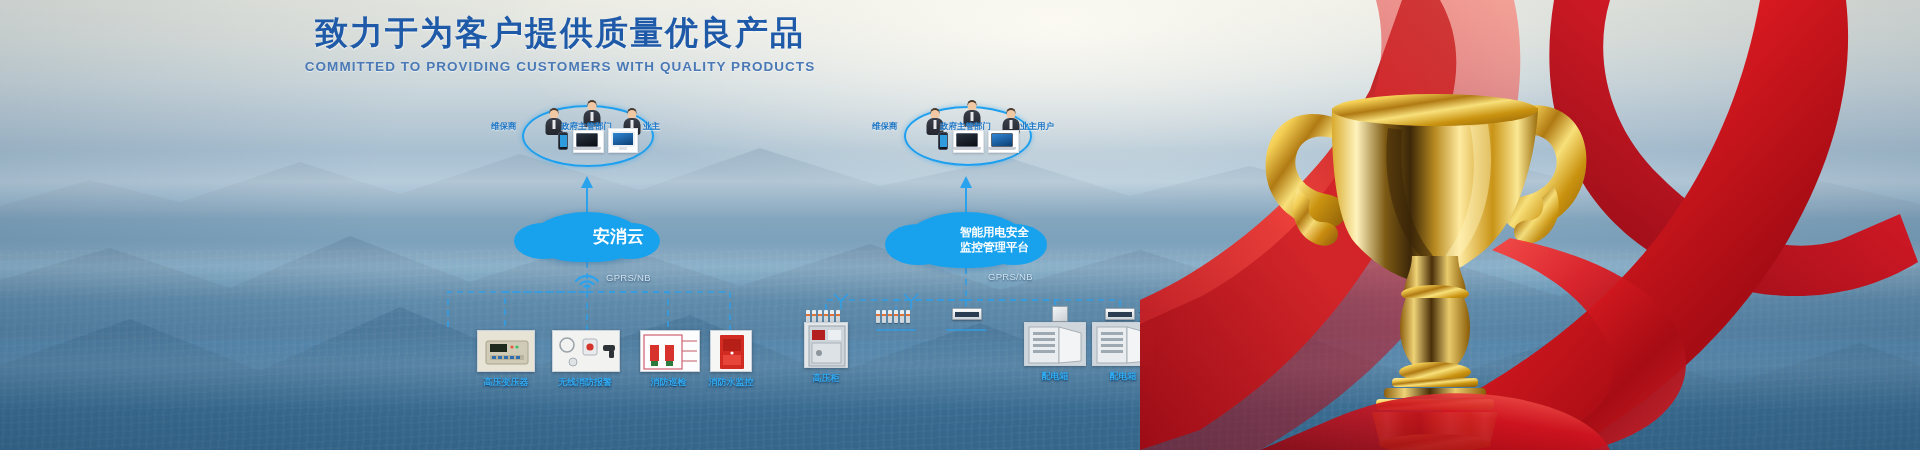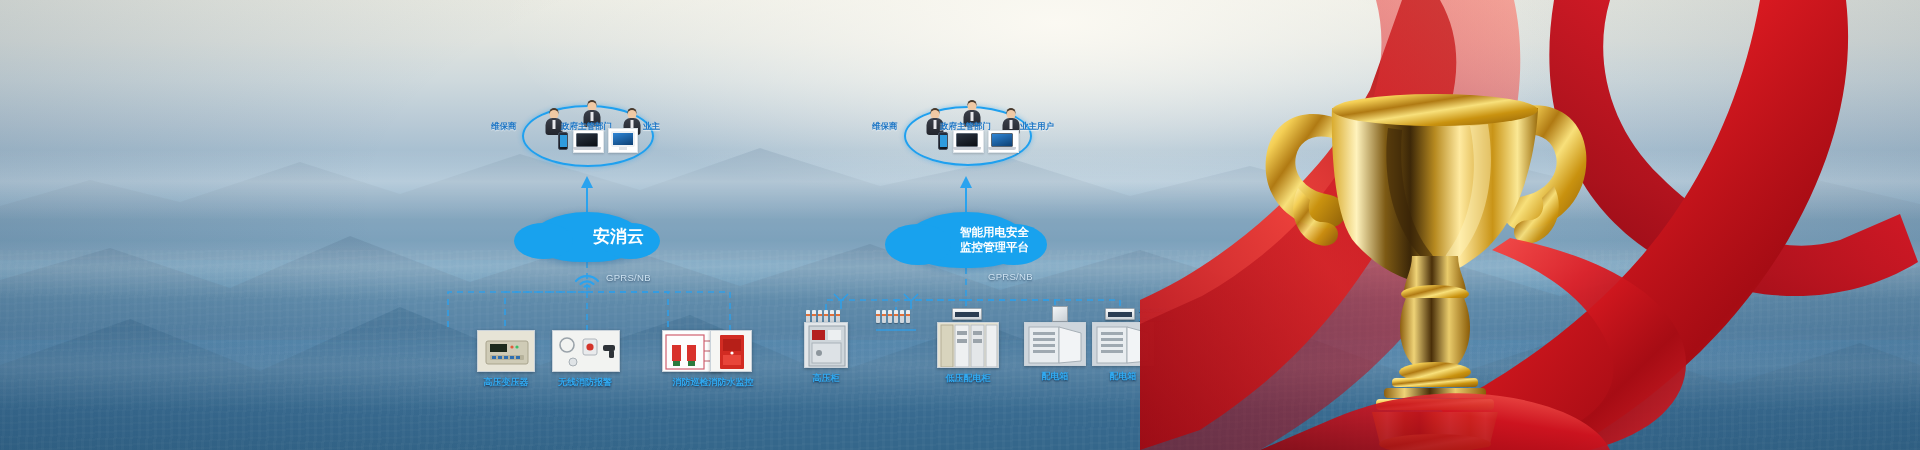--- a/index.html
+++ b/index.html
@@ -205,20 +205,24 @@
     <svg viewBox="0 0 1920 235" preserveAspectRatio="none">
       <path d="M0,235 L0,150 L130,104 L260,156 L400,92 L540,150 L690,100 L830,160 L980,108 L1130,164 L1280,112 L1430,168 L1580,118 L1730,170 L1860,128 L1920,150 L1920,235 Z" fill="#3f6d90"></path>
     </svg>
   </div>
 
   <div class="cloudband cb1"></div>
   <div class="cloudband cb2"></div>
   <div class="cloudband cb3"></div>
   <div class="watertex"></div>
 
+  <div class="headline">
+    <div class="zh">致力于为客户提供质量优良产品</div>
+    <div class="en">COMMITTED TO PROVIDING CUSTOMERS WITH QUALITY PRODUCTS</div>
+  </div>
 
   <div class="diagram">
 
     <svg class="net" viewBox="0 0 1920 450">
       <g stroke="#2aa3ef" stroke-width="2" fill="none">
         <path d="M587,212 L587,188"></path>
         <path d="M581,188 L587,176 L593,188 Z" fill="#2aa3ef" stroke="none"></path>
         <path d="M966,212 L966,188"></path>
         <path d="M960,188 L966,176 L972,188 Z" fill="#2aa3ef" stroke="none"></path>
       </g>
@@ -326,21 +330,21 @@
           <rect x="30" y="8" width="14" height="16" rx="2" fill="#e9eaec" stroke="#aeb5bb"></rect>
           <circle cx="37" cy="16" r="3.6" fill="#d4342a"></circle>
           <rect x="50" y="14" width="12" height="6" rx="2" fill="#2e3338"></rect>
           <rect x="56" y="19" width="5" height="8" rx="1.5" fill="#2e3338"></rect>
           <circle cx="20" cy="31" r="4" fill="#dfe3e6" stroke="#a8b0b6"></circle>
         </svg>
       </div>
       <div class="cap">无线消防报警</div>
     </div>
 
-    <div class="node" style="left:662px; top:330px; width:57px;">
+    <div class="node" style="left:640px; top:330px; width:57px;">
       <div class="pic" style="width:60px; height:42px; margin:0 auto;">
         <svg width="60" height="42" viewBox="0 0 60 42">
           <rect width="60" height="42" fill="#fdfdfd"></rect>
           <rect x="3" y="4" width="38" height="34" fill="none" stroke="#d06070" stroke-width="1.2"></rect>
           <rect x="9" y="14" width="9" height="16" fill="#d8322c"></rect>
           <rect x="24" y="14" width="9" height="16" fill="#d8322c"></rect>
           <rect x="10" y="30" width="7" height="5" fill="#2c7a3e"></rect>
           <rect x="25" y="30" width="7" height="5" fill="#2c7a3e"></rect>
           <g stroke="#c25a66" stroke-width="1">
               <path d="M41,10 L56,10"></path>
@@ -460,38 +464,20 @@
           <rect x="7" y="7" width="13" height="10" fill="#b41f1f"></rect>
           <rect x="23" y="7" width="13" height="10" fill="#eceff1"></rect>
           <rect x="7" y="20" width="29" height="20" fill="#dde2e6" stroke="#a9b2b9"></rect>
           <circle cx="14" cy="30" r="3" fill="#8d969d"></circle>
         </svg>
       </div>
       <div class="cap">高压柜</div>
     </div>
 
 
-    <div class="node" style="left:932px; top:322px; width:72px;">
-      <div class="pic" style="width:62px; height:46px; margin:0 auto;">
-        <svg width="62" height="46" viewBox="0 0 62 46">
-          <rect width="62" height="46" fill="#e6e3d2"></rect>
-          <rect x="3" y="2" width="12" height="42" fill="#d8d4bd" stroke="#b3ae95"></rect>
-          <rect x="17" y="2" width="14" height="42" fill="#eef0f1" stroke="#b9bfc4"></rect>
-          <rect x="33" y="2" width="13" height="42" fill="#e4e7e9" stroke="#b9bfc4"></rect>
-          <rect x="48" y="2" width="11" height="42" fill="#eef0f1" stroke="#b9bfc4"></rect>
-          <g fill="#9aa3aa">
-              <rect x="19" y="8" width="10" height="4"></rect>
-              <rect x="19" y="16" width="10" height="4"></rect>
-              <rect x="35" y="8" width="9" height="4"></rect>
-              <rect x="35" y="16" width="9" height="4"></rect>
-            </g>
-        </svg>
-      </div>
-      <div class="cap">低压配电柜</div>
-    </div>
 
     <div class="node" style="left:1022px; top:322px; width:66px;">
       <div class="pic" style="width:62px; height:44px; margin:0 auto;">
         <svg width="62" height="44" viewBox="0 0 62 44">
           <rect width="62" height="44" fill="#cfd6dc"></rect>
           <rect x="4" y="4" width="30" height="36" fill="#e9edf0" stroke="#a7b0b7"></rect>
           <g fill="#9fa9b1">
               <rect x="8" y="9" width="22" height="3"></rect>
               <rect x="8" y="15" width="22" height="3"></rect>
               <rect x="8" y="21" width="22" height="3"></rect>

